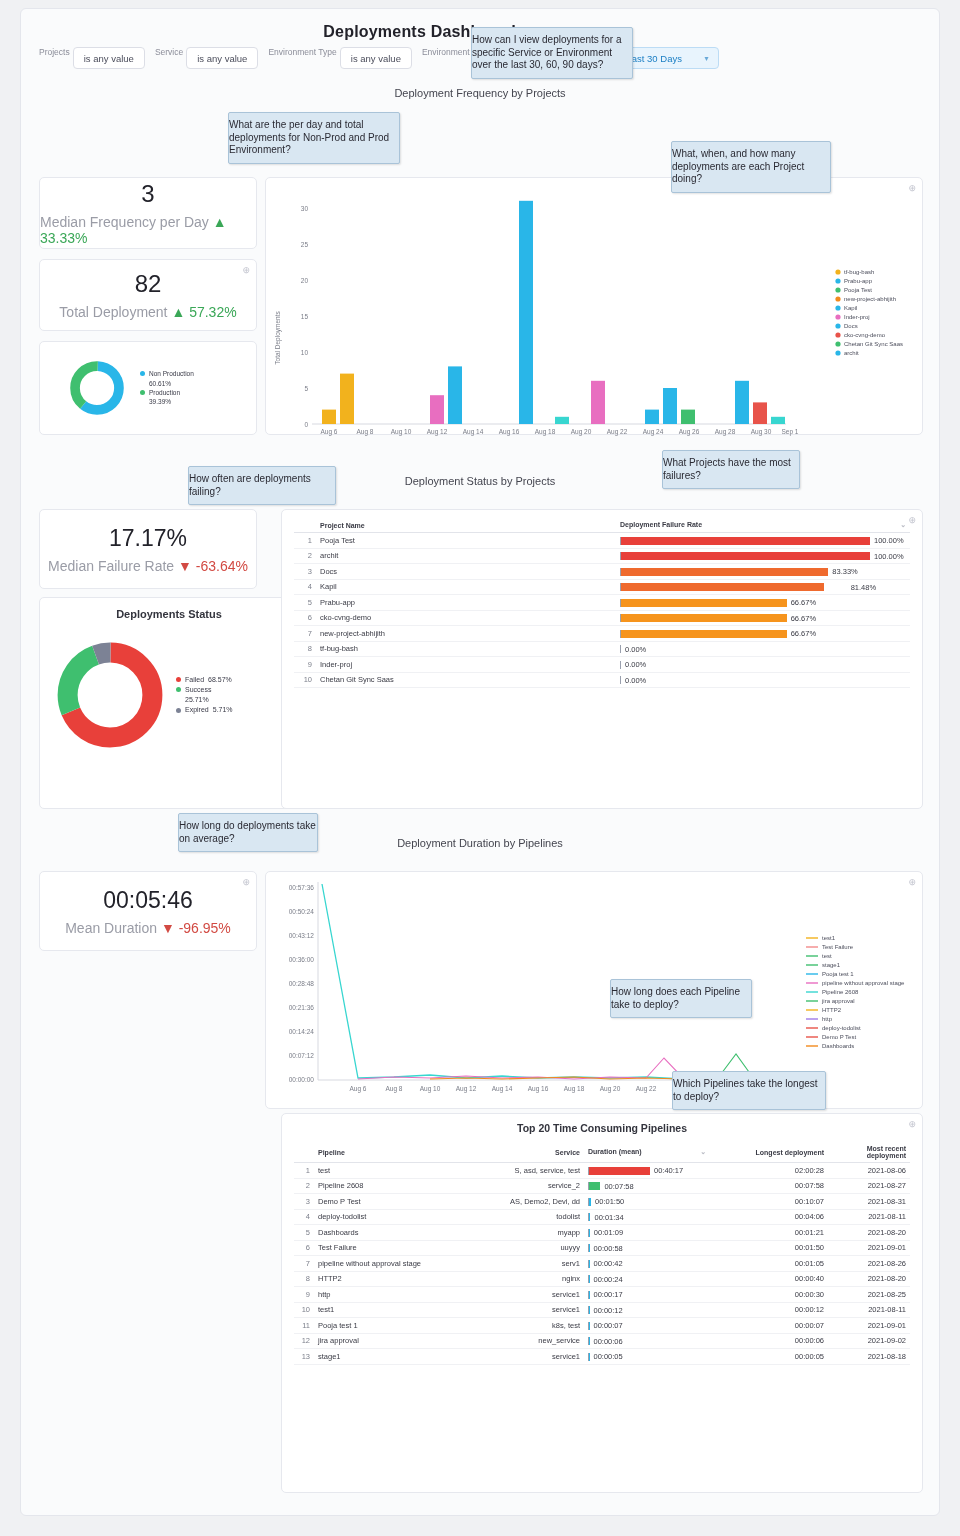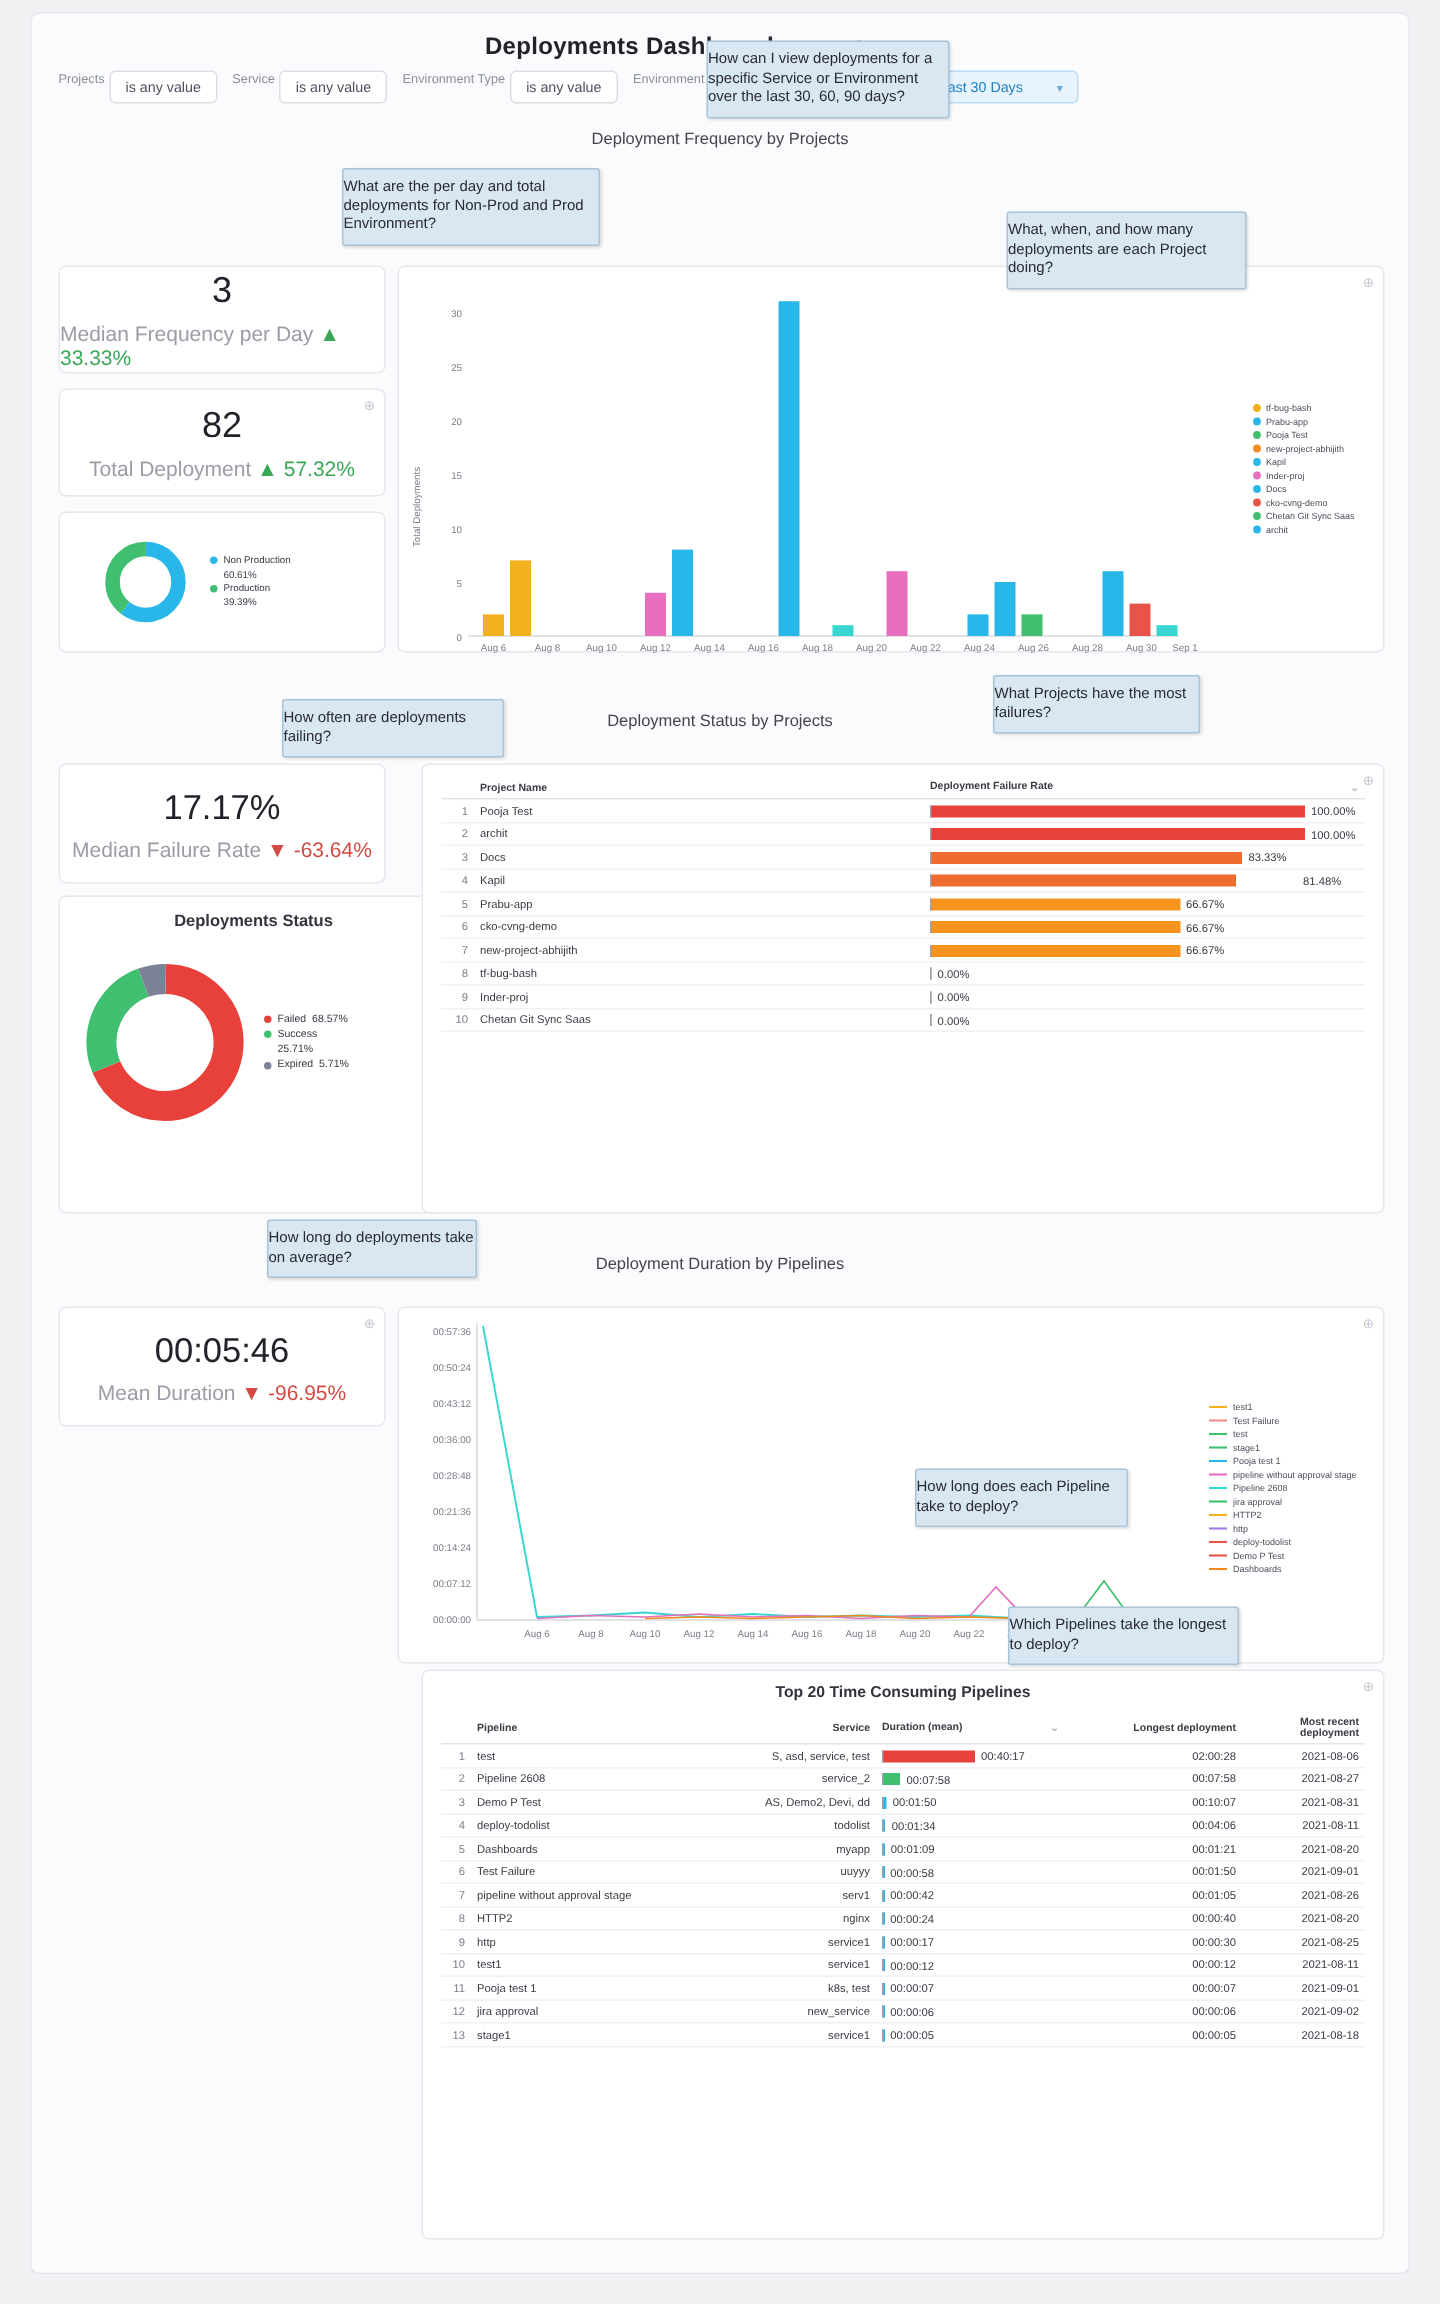--- a/index.html
+++ b/index.html
@@ -299,21 +299,21 @@
               <td><span style="display:inline-block;vertical-align:middle;height:8px;width:250px;background:#e8403a;border-left:1px solid #9aa0ae;"></span><span style="margin-left:4px;vertical-align:middle;">100.00%</span></td>
             </tr>
             <tr>
               <td class="idx">3</td>
               <td>Docs</td>
               <td><span style="display:inline-block;vertical-align:middle;height:8px;width:208.325px;background:#ef6a2e;border-left:1px solid #9aa0ae;"></span><span style="margin-left:4px;vertical-align:middle;">83.33%</span></td>
             </tr>
             <tr>
               <td class="idx">4</td>
               <td>Kapil</td>
-              <td><span style="display:inline-block;vertical-align:middle;height:8px;width:203.70000000000002px;background:#ef6a2e;border-left:1px solid #9aa0ae;"></span><span style="margin-left:22px;vertical-align:middle;padding-left:23px;">81.48%</span></td>
+              <td><span style="display:inline-block;vertical-align:middle;height:8px;width:203.70000000000002px;background:#ef6a2e;border-left:1px solid #9aa0ae;"></span><span style="margin-left:4px;vertical-align:middle;padding-left:23px;">81.48%</span></td>
             </tr>
             <tr>
               <td class="idx">5</td>
               <td>Prabu-app</td>
               <td><span style="display:inline-block;vertical-align:middle;height:8px;width:166.675px;background:#f6941d;border-left:1px solid #9aa0ae;"></span><span style="margin-left:4px;vertical-align:middle;">66.67%</span></td>
             </tr>
             <tr>
               <td class="idx">6</td>
               <td>cko-cvng-demo</td>
               <td><span style="display:inline-block;vertical-align:middle;height:8px;width:166.675px;background:#f6941d;border-left:1px solid #9aa0ae;"></span><span style="margin-left:4px;vertical-align:middle;">66.67%</span></td>

